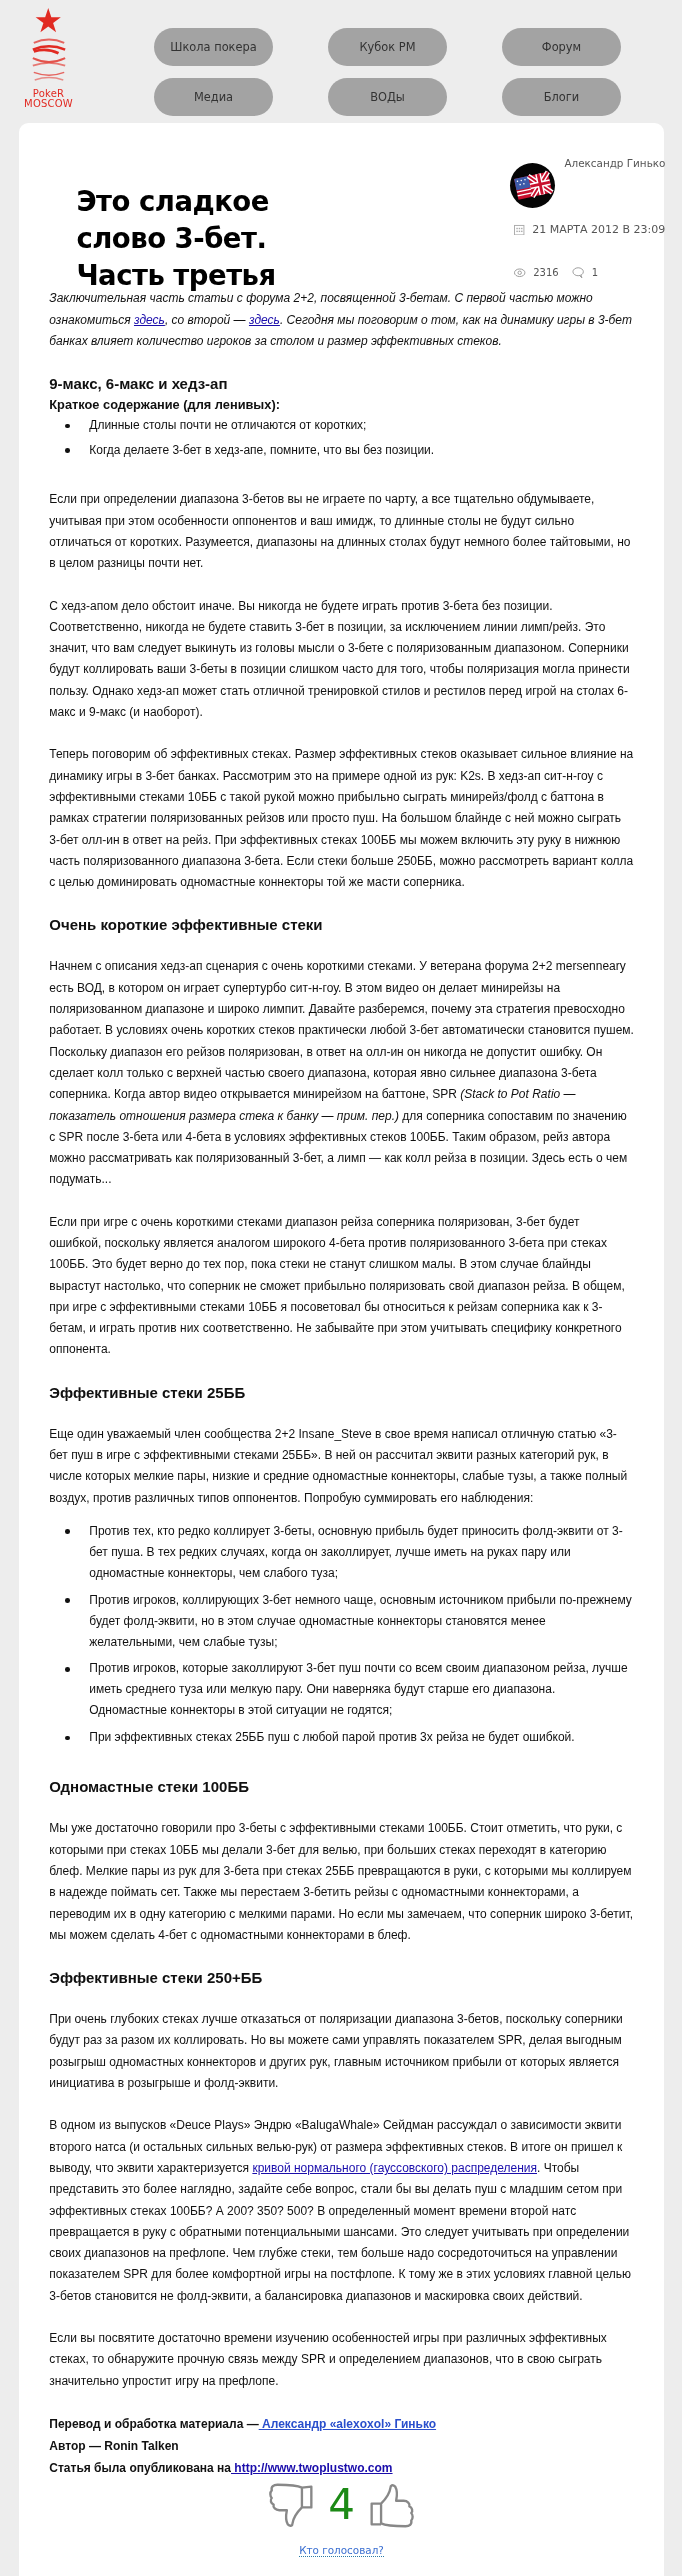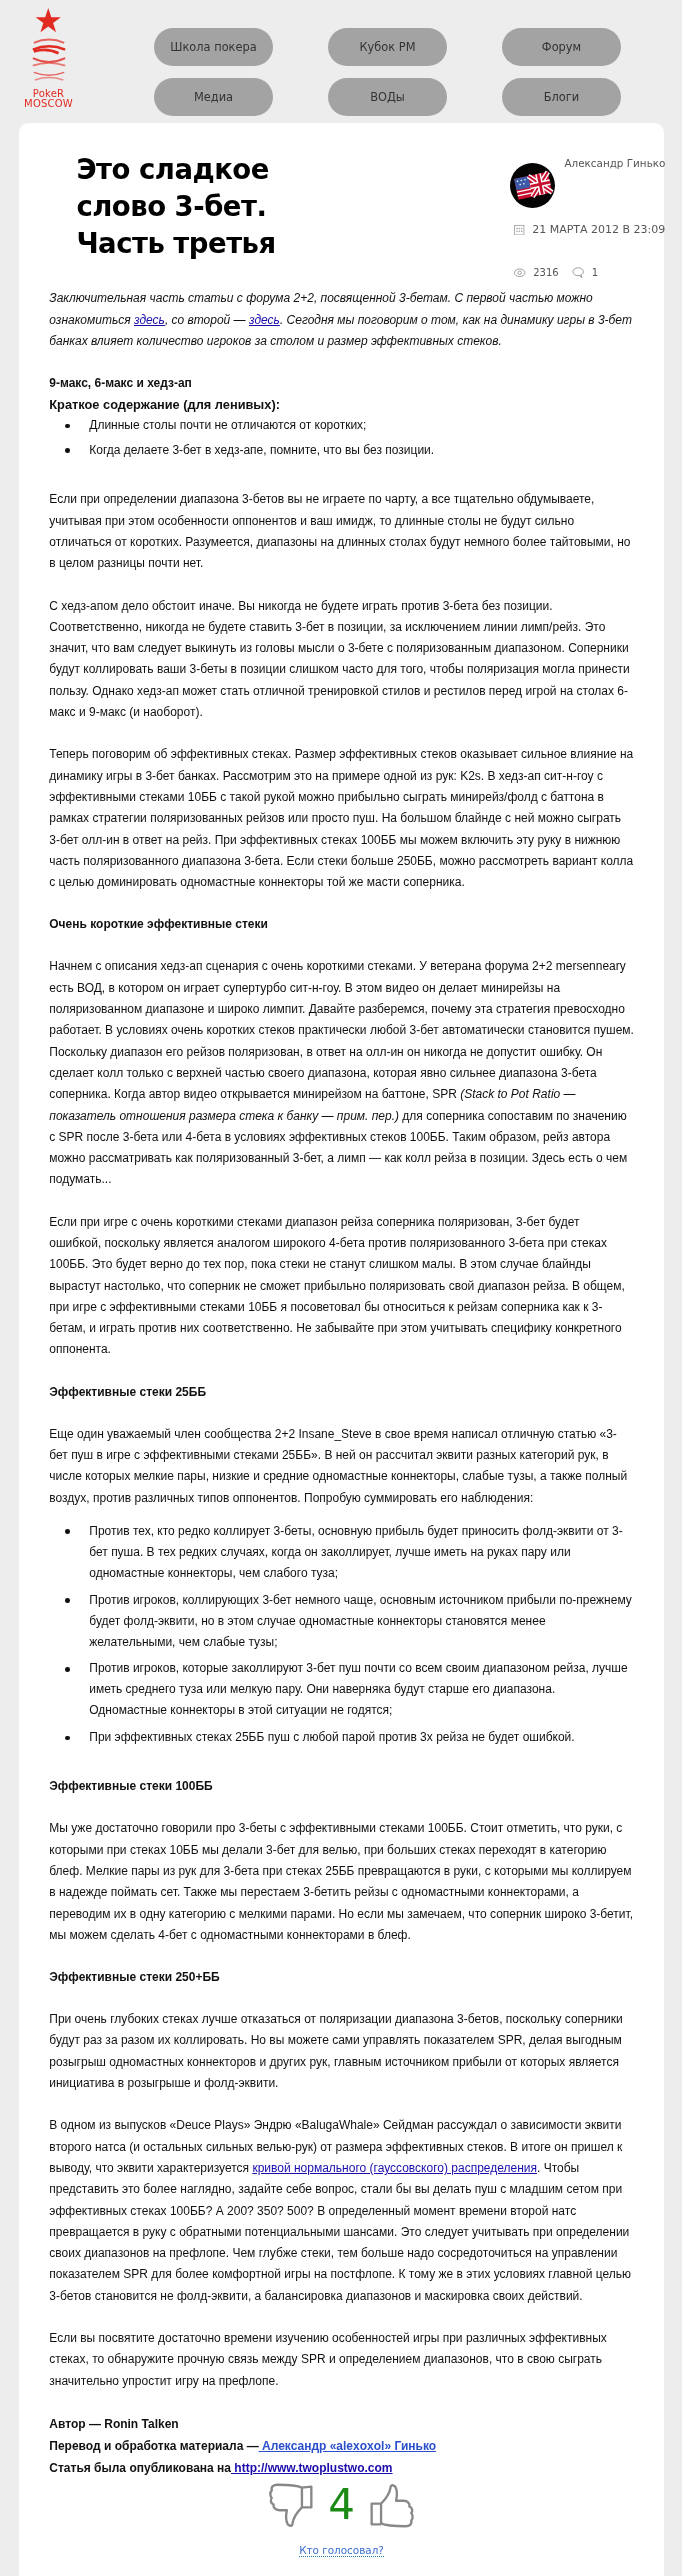--- a/index.html
+++ b/index.html
@@ -10,33 +10,33 @@
   .site-header { position: relative; height: 123px; }
   .logo { position: absolute; left: 23px; top: 7.6px; width: 51px; height: 109px; display: flex; flex-direction: column; align-items: center; }
   .logo svg { display: block; }
   .logo-text { font-family: "DejaVu Sans", sans-serif; color: #e12a22; font-size: 10px; line-height: 10.4px; text-align: center; font-weight: normal; letter-spacing: 0.2px; margin-top: 1.9px; }
   .nav { position: absolute; left: 154px; top: 27.5px; display: grid; grid-template-columns: 119px 119px 119px; column-gap: 55px; row-gap: 12.3px; }
   .nav-btn { height: 38px; border-radius: 19px; background: #a3a3a3; display: flex; align-items: center; justify-content: center; font-family: "DejaVu Sans", sans-serif; font-size: 11.4px; color: #333; cursor: pointer; }
 
   
   .card { position: relative; margin: 0 19px; background: #fff; border-radius: 9.5px; padding: 26.5px 28.4px 28.4px 28.4px; }
   .title-row { position: relative; height: 135px; }
-  .title { position: absolute; left: 29px; top: 1px; width: 284px; font-family: "DejaVu Sans", sans-serif; font-weight: bold; font-size: 27.5px; line-height: 37px; color: #000; letter-spacing: -0.5px; }
+  .title { position: absolute; left: 29px; top: 33px; width: 284px; font-family: "DejaVu Sans", sans-serif; font-weight: bold; font-size: 27.5px; line-height: 37px; color: #000; letter-spacing: -0.5px; }
   .author-box { position: absolute; left: 463px; top: 5.7px; width: 180px; }
   .avatar { position: absolute; left: 0; top: 7.6px; width: 45px; height: 45px; border-radius: 50%; background: #050505; overflow: hidden; }
   .author-name { position: absolute; left: 54px; top: 1.9px; font-family: "DejaVu Sans", sans-serif; font-size: 10.4px; color: #555; white-space: nowrap; }
   .meta-date { position: absolute; left: 3.8px; top: 68px; display: flex; align-items: center; gap: 7.6px; font-family: "DejaVu Sans", sans-serif; font-size: 11px; color: #555; white-space: nowrap; }
   .meta-stats { position: absolute; left: 3.8px; top: 112px; display: flex; align-items: center; font-family: "DejaVu Sans", sans-serif; font-size: 10px; color: #555; }
   .meta-stats .stat { display: flex; align-items: center; gap: 7.6px; margin-right: 13.3px; }
 
   .article { font-size: 12px; line-height: 21.3px; color: #111; padding: 0 0.9px 0 1.9px; margin-top: 3.8px; }
   .article p { margin: 0 0 21px 0; }
   .article .lead { font-style: italic; }
   .article a { color: #1a0dab; text-decoration: underline; }
-  .article h3 { font-size: 12px; font-weight: bold; line-height: 21px; margin: 0; }
+  .article h3 { font-size: 15px; font-weight: bold; line-height: 21px; margin: 0; }
   .article .h-gap { margin-bottom: 21px; }
   .article ul { list-style: none; margin: 0 0 21px 0; padding: 0; }
   .article li { position: relative; padding-left: 40px; line-height: 21px; margin-bottom: 5.7px; }
   .article li::before { content: ""; position: absolute; left: 16px; top: 8.5px; width: 4.7px; height: 4.7px; border-radius: 50%; background: #111; }
   .credits p { margin: 0; font-weight: bold; line-height: 22px; }
   .credits a { color: #2a4fcc; }
 
   .vote { display: flex; justify-content: center; align-items: center; margin-top: 0; height: 53px; gap: 11.4px; }
   .vote-count { font-family: "DejaVu Sans", sans-serif; font-size: 42px; color: #1c8a16; line-height: 46px; }
   .who-voted { text-align: center; margin-top: 7.6px; }
@@ -153,31 +153,31 @@
 
     <h3 class="h-gap">Эффективные стеки 25ББ</h3>
     <p style="margin-bottom:12px">Еще один уважаемый член сообщества 2+2 Insane_Steve в свое время написал отличную статью «3-бет пуш в игре с эффективными стеками 25ББ». В ней он рассчитал эквити разных категорий рук, в числе которых мелкие пары, низкие и средние одномастные коннекторы, слабые тузы, а также полный воздух, против различных типов оппонентов. Попробую суммировать его наблюдения:</p>
     <ul style="margin-bottom:28.4px">
       <li>Против тех, кто редко коллирует 3-беты, основную прибыль будет приносить фолд-эквити от 3-бет пуша. В тех редких случаях, когда он заколлирует, лучше иметь на руках пару или одномастные коннекторы, чем слабого туза;</li>
       <li>Против игроков, коллирующих 3-бет немного чаще, основным источником прибыли по-прежнему будет фолд-эквити, но в этом случае одномастные коннекторы становятся менее желательными, чем слабые тузы;</li>
       <li>Против игроков, которые заколлируют 3-бет пуш почти со всем своим диапазоном рейза, лучше иметь среднего туза или мелкую пару. Они наверняка будут старше его диапазона. Одномастные коннекторы в этой ситуации не годятся;</li>
       <li>При эффективных стеках 25ББ пуш с любой парой против 3х рейза не будет ошибкой.</li>
     </ul>
 
-    <h3 class="h-gap">Эффективные стеки 100ББ</h3>
+    <h3 class="h-gap">Одномастные стеки 100ББ</h3>
     <p>Мы уже достаточно говорили про 3-беты с эффективными стеками 100ББ. Стоит отметить, что руки, с которыми при стеках 10ББ мы делали 3-бет для велью, при больших стеках переходят в категорию блеф. Мелкие пары из рук для 3-бета при стеках 25ББ превращаются в руки, с которыми мы коллируем в надежде поймать сет. Также мы перестаем 3-бетить рейзы с одномастными коннекторами, а переводим их в одну категорию с мелкими парами. Но если мы замечаем, что соперник широко 3-бетит, мы можем сделать 4-бет с одномастными коннекторами в блеф.</p>
 
     <h3 class="h-gap">Эффективные стеки 250+ББ</h3>
     <p>При очень глубоких стеках лучше отказаться от поляризации диапазона 3-бетов, поскольку соперники будут раз за разом их коллировать. Но вы можете сами управлять показателем SPR, делая выгодным розыгрыш одномастных коннекторов и других рук, главным источником прибыли от которых является инициатива в розыгрыше и фолд-эквити.</p>
     <p><span>В одном из выпусков «Deuce Plays» Эндрю «BalugaWhale» Сейдман рассуждал о зависимости эквити второго натса (и остальных сильных велью-рук) от размера эффективных стеков. В итоге он пришел к выводу, что эквити характеризуется </span><a href="#">кривой нормального (гауссовского) распределения</a><span>. Чтобы представить это более наглядно, задайте себе вопрос, стали бы вы делать пуш с младшим сетом при эффективных стеках 100ББ? А 200? 350? 500? В определенный момент времени второй натс превращается в руку с обратными потенциальными шансами. Это следует учитывать при определении своих диапазонов на префлопе. Чем глубже стеки, тем больше надо сосредоточиться на управлении показателем SPR для более комфортной игры на постфлопе. К тому же в этих условиях главной целью 3-бетов становится не фолд-эквити, а балансировка диапазонов и маскировка своих действий.</span></p>
     <p>Если вы посвятите достаточно времени изучению особенностей игры при различных эффективных стеках, то обнаружите прочную связь между SPR и определением диапазонов, что в свою сыграть значительно упростит игру на префлопе.</p>
 
     <div class="credits">
+      <p><span>Перевод и обработка материала —</span><a href="#"> Александр «alexoxol» Гинько</a></p>
       <p>Автор — Ronin Talken</p>
-      <p><span>Перевод и обработка материала —</span><a href="#"> Александр «alexoxol» Гинько</a></p>
       <p><span>Статья была опубликована на</span><a href="#" style="color:#1a0dab"> http://www.twoplustwo.com</a></p>
     </div>
   </article>
 
   <div class="vote">
     <svg width="49" height="49" viewBox="0 0 52 52" style="cursor:pointer">
       <path d="M10 4 C6 4 3 6 4 10 C2 12 2 16 4 18 C2 20 3 24 6 25 C5 28 8 31 12 31 L20 31 C19 36 18 41 21 46 C24 49 26 47 26 45 C27 38 33 31 36 28 L36 7 C30 4 20 4 10 4 Z M36 7 L46 6 L46 28 L36 28" fill="none" stroke="#888" stroke-width="2.5" stroke-linejoin="round"></path>
     </svg>
     <span class="vote-count">4</span>
     <svg width="49" height="49" viewBox="0 0 52 52" style="cursor:pointer">

